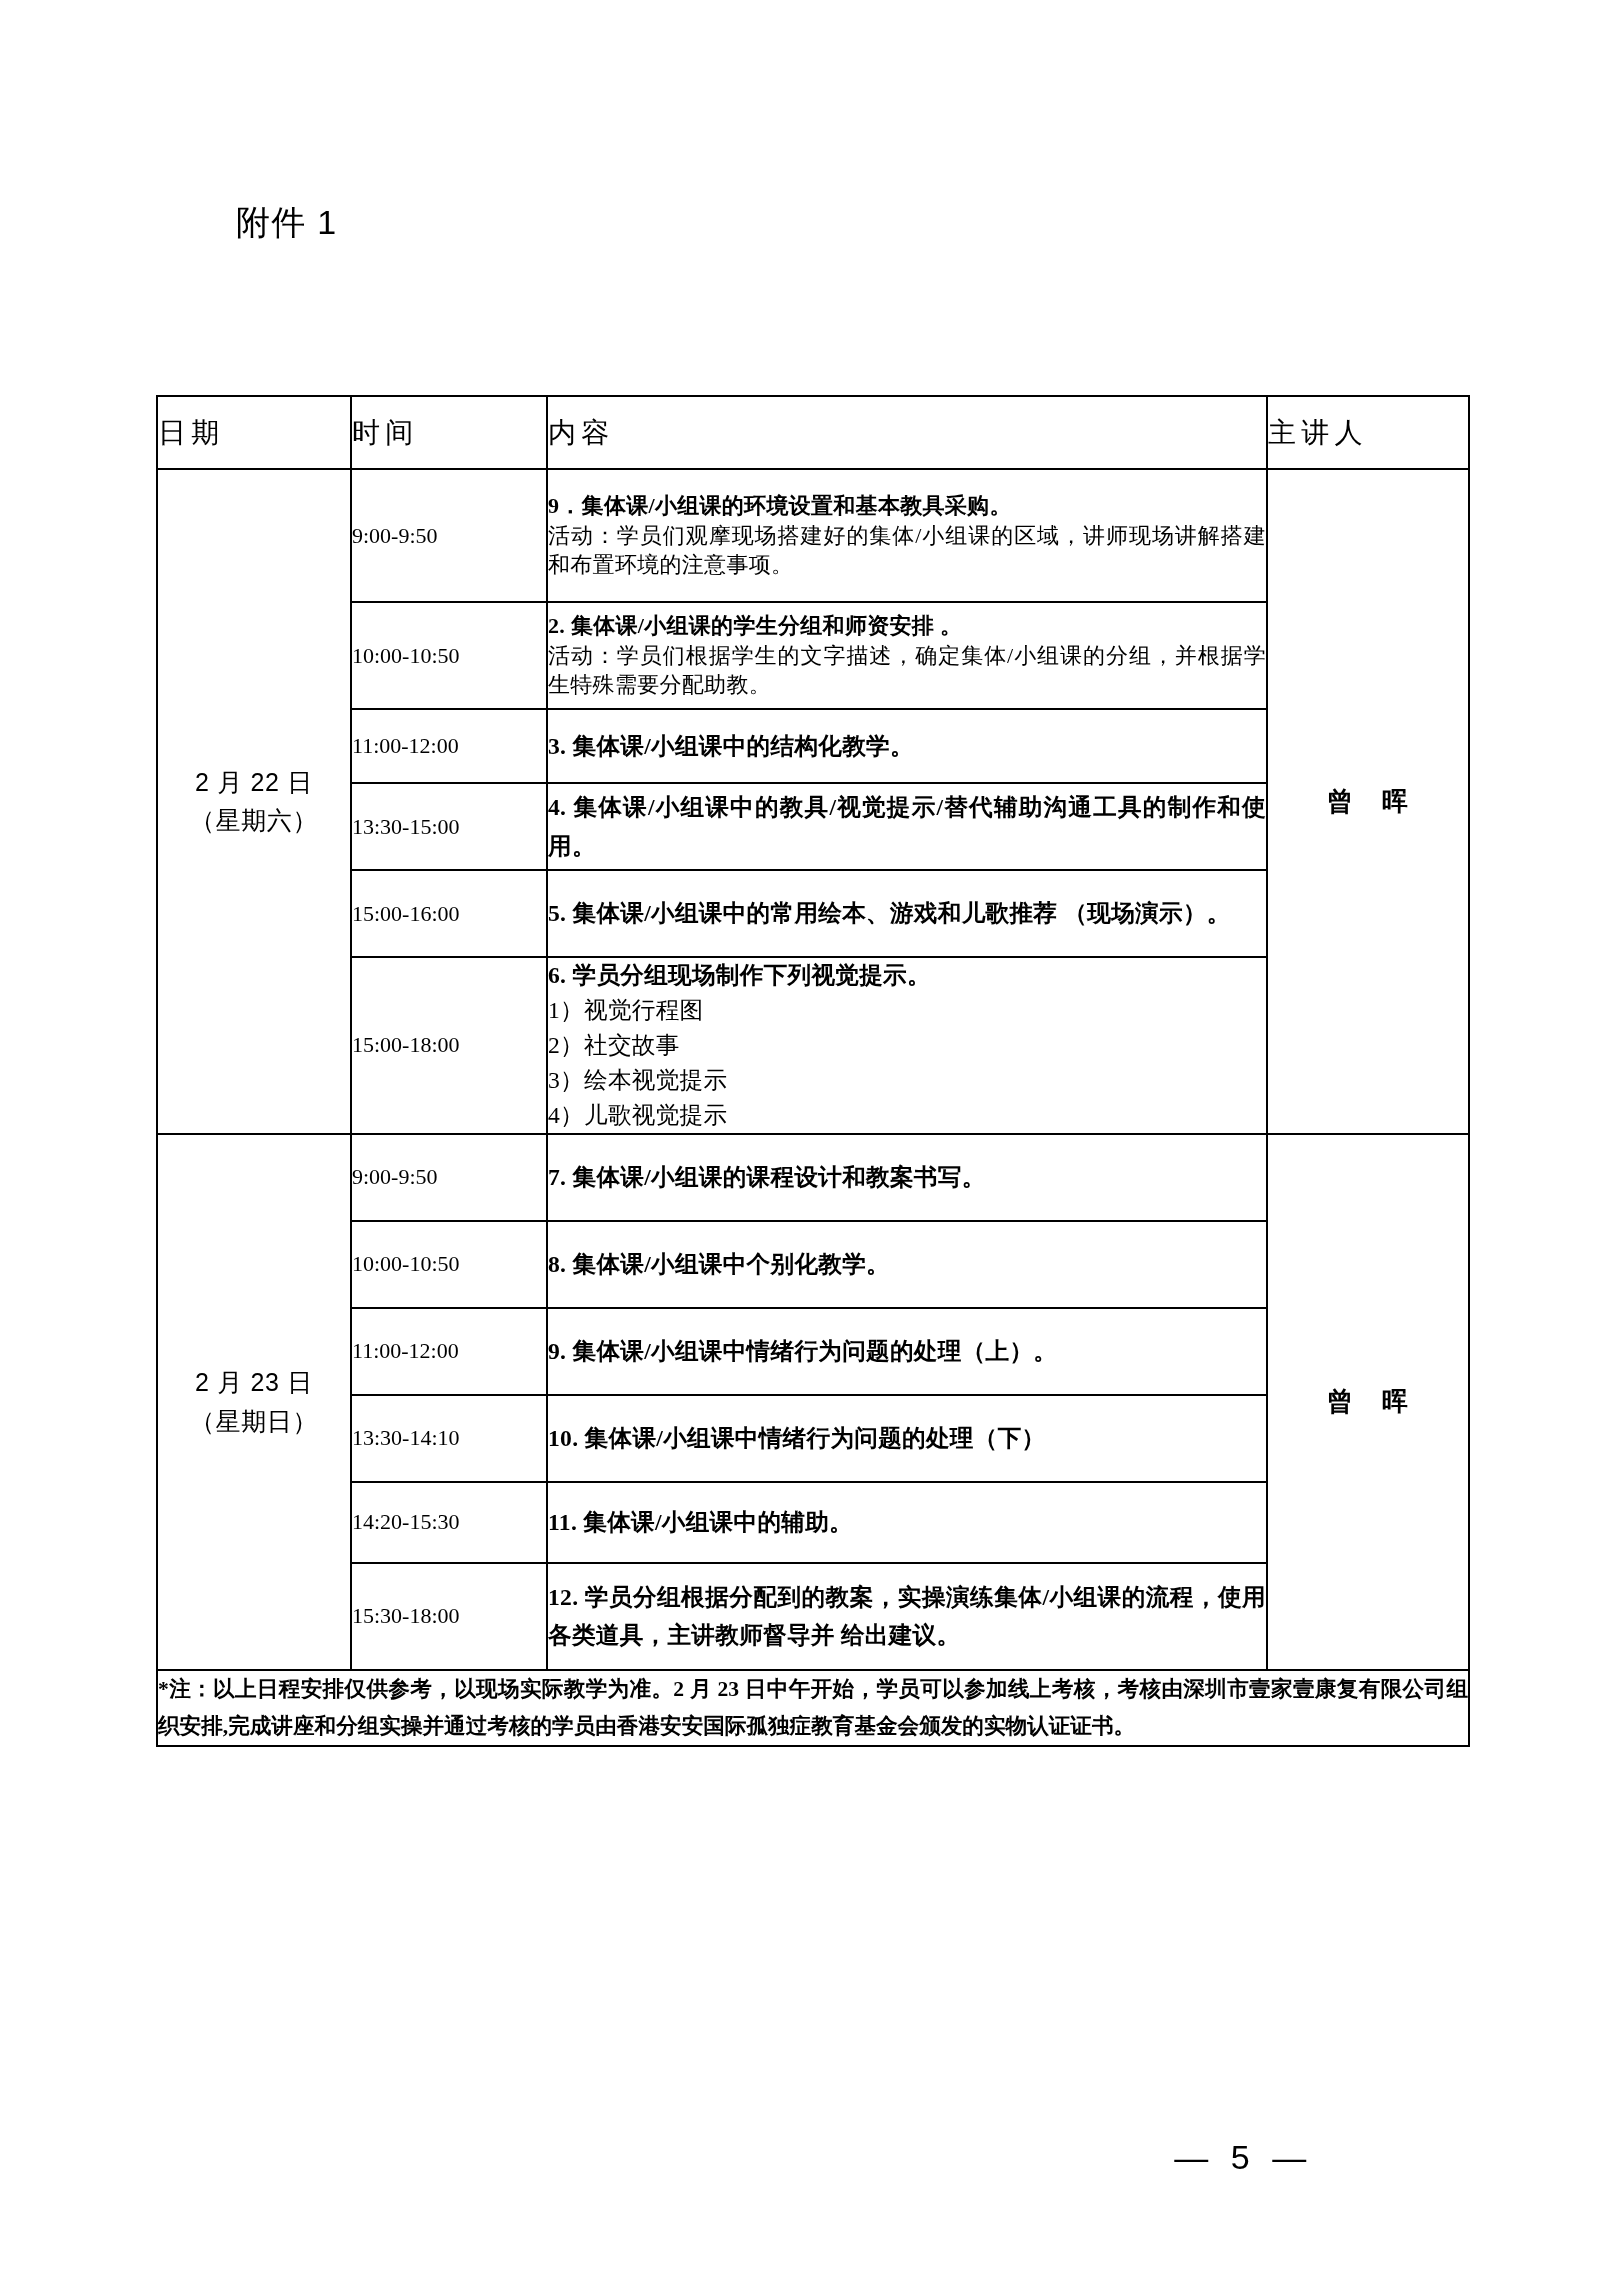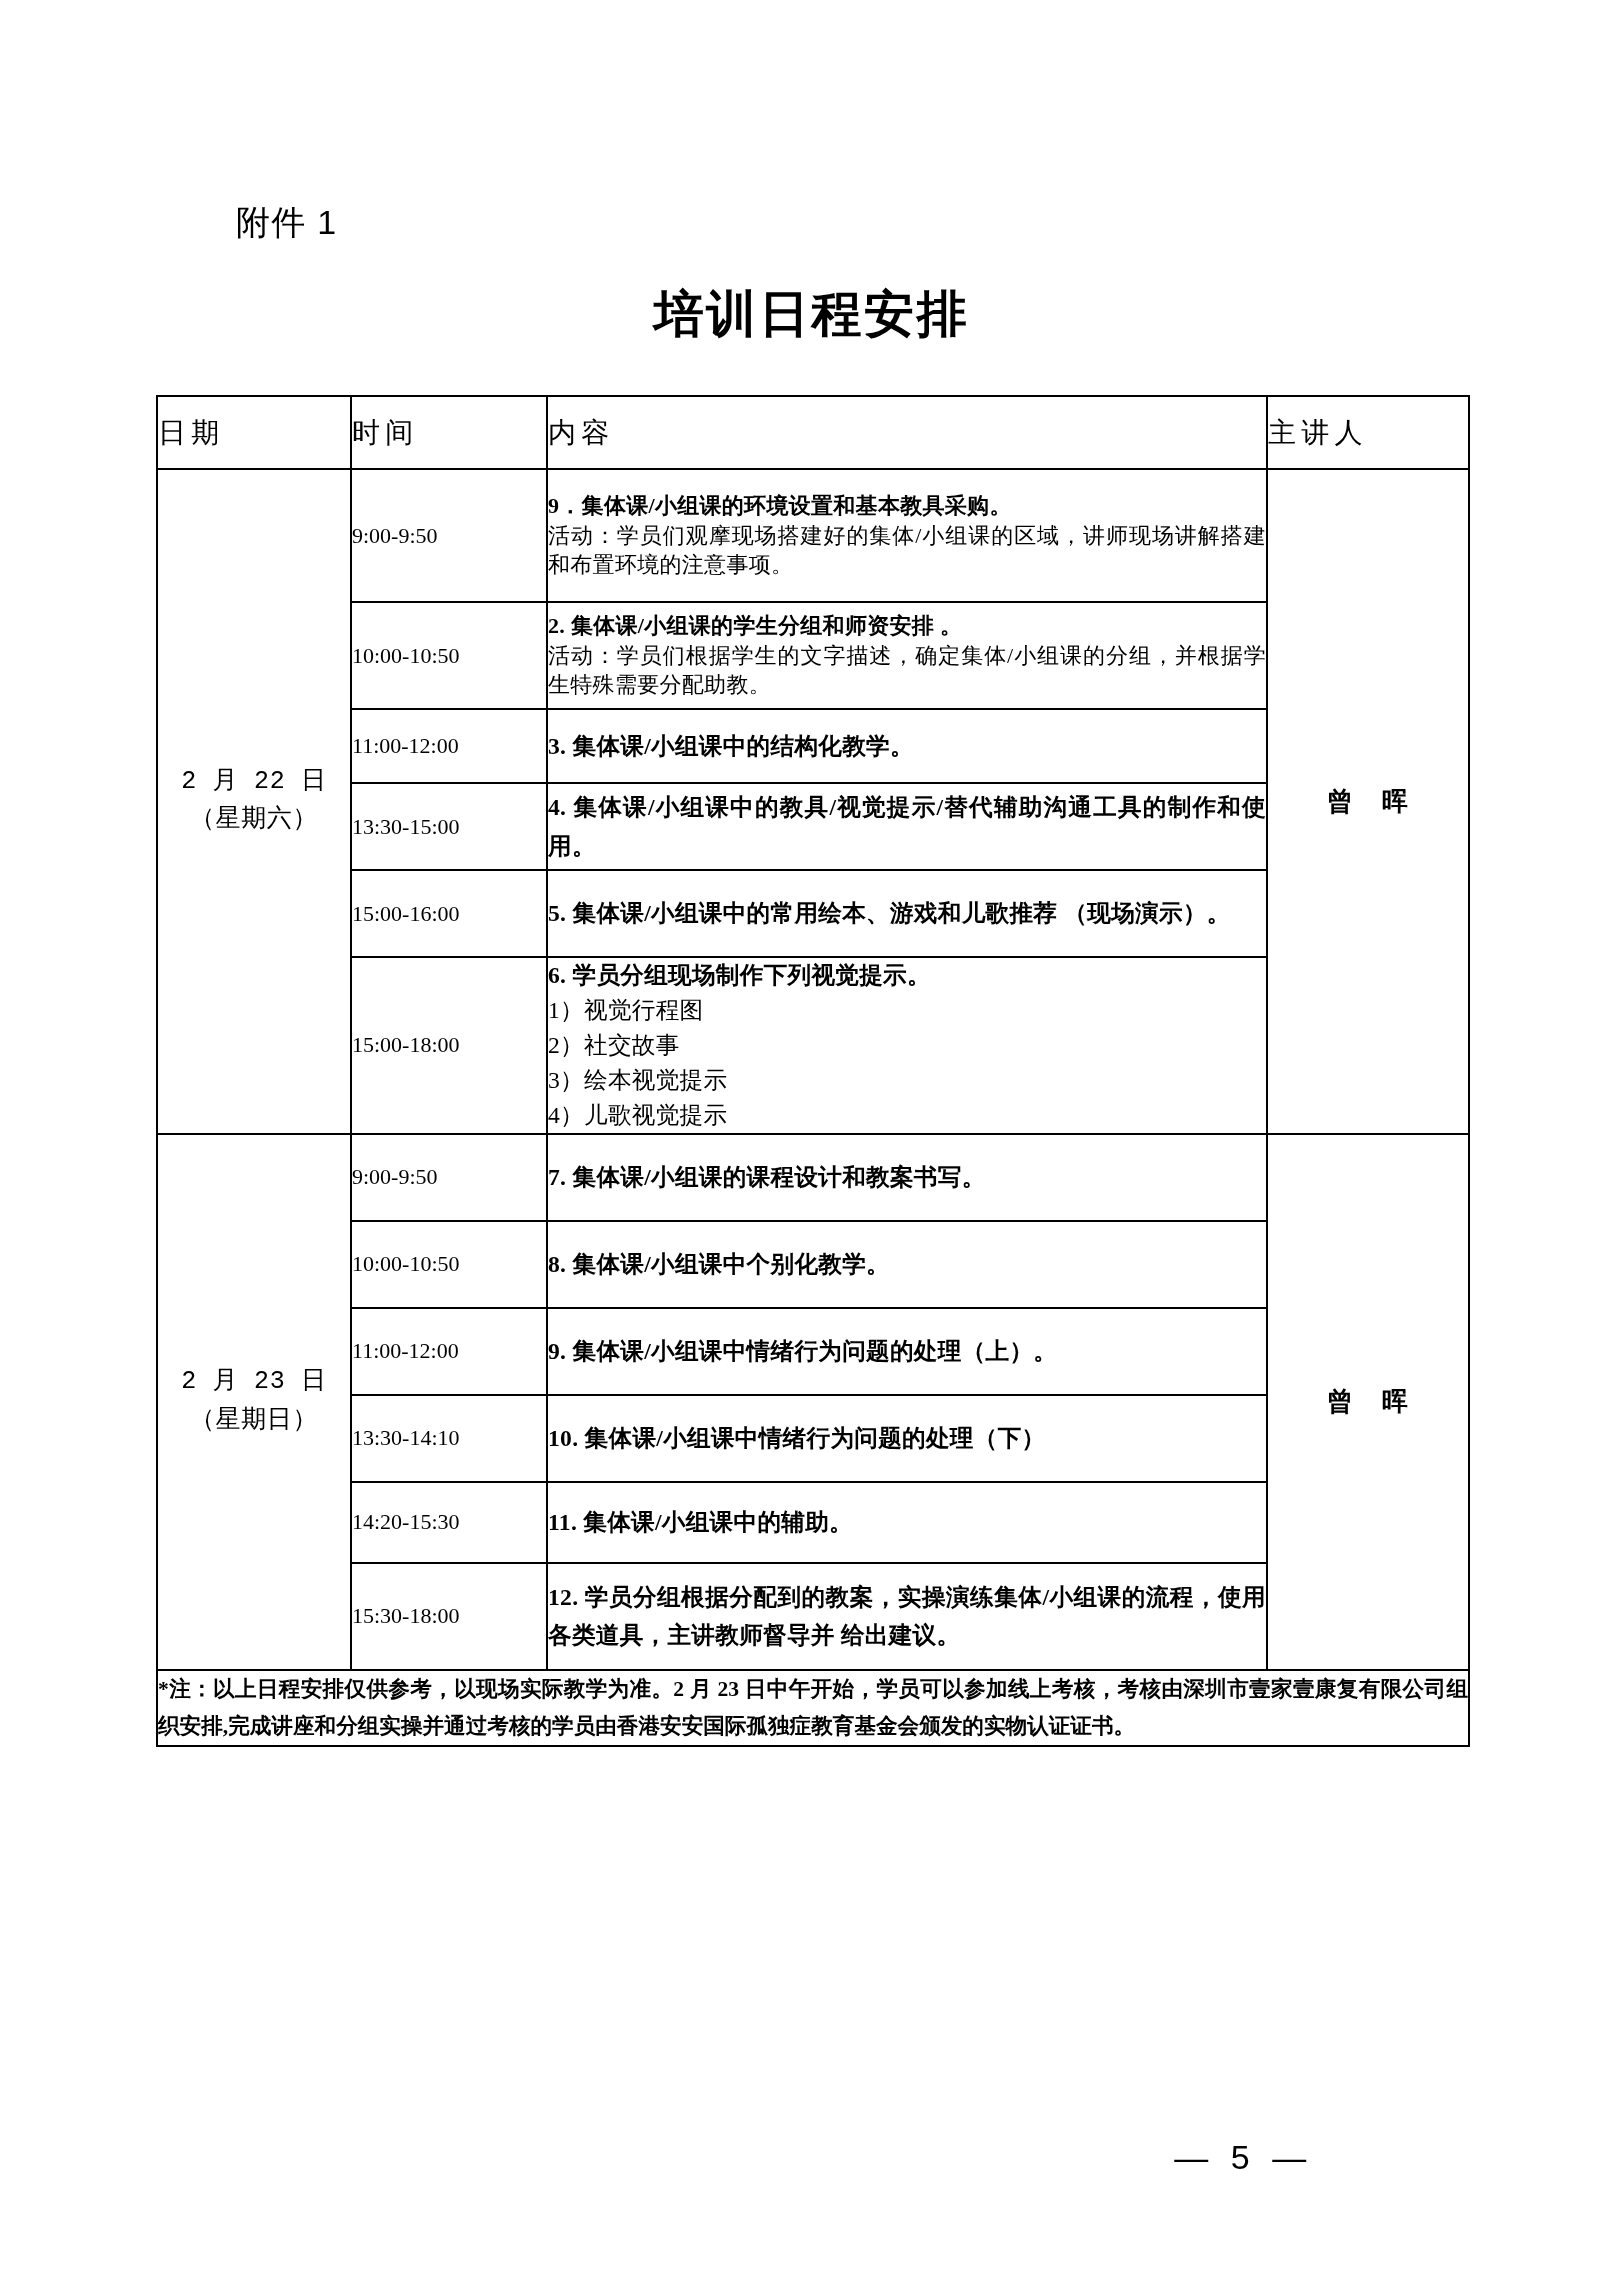--- a/index.html
+++ b/index.html
@@ -62,21 +62,21 @@
     height:71px;
     text-align:left;
     font-family:"Liberation Sans","DejaVu Sans",sans-serif;
     font-size:28px;
     letter-spacing:5.2px;
     font-weight:400;
   }
   
   .date-cell{
     text-align:center;
-    font-family:Liberation Mono, monospace;
+    font-family:Liberation Sans, sans-serif;
     font-size:25px;
     line-height:1.55;
     letter-spacing:0.7px;
   }
   .date-cell .d-line{display:block;white-space:nowrap;}
   
   .time-cell{
     text-align:left;
     font-family:Liberation Serif, serif;
     font-size:22px;
@@ -139,21 +139,20 @@
     padding-left:864px;
   }
 </style>
 </head>
 <body>
 
 <div class="page">
 
   <div class="attach-label">附件 1</div>
 
-  <div class="doc-title">培训日程安排</div>
 
   <div class="sched-wrap">
     <table class="sched">
       <colgroup>
         <col class="c-date">
           <col class="c-time">
           <col class="c-content">
           <col class="c-speaker">
       </colgroup>
       <tbody id="tbody">

